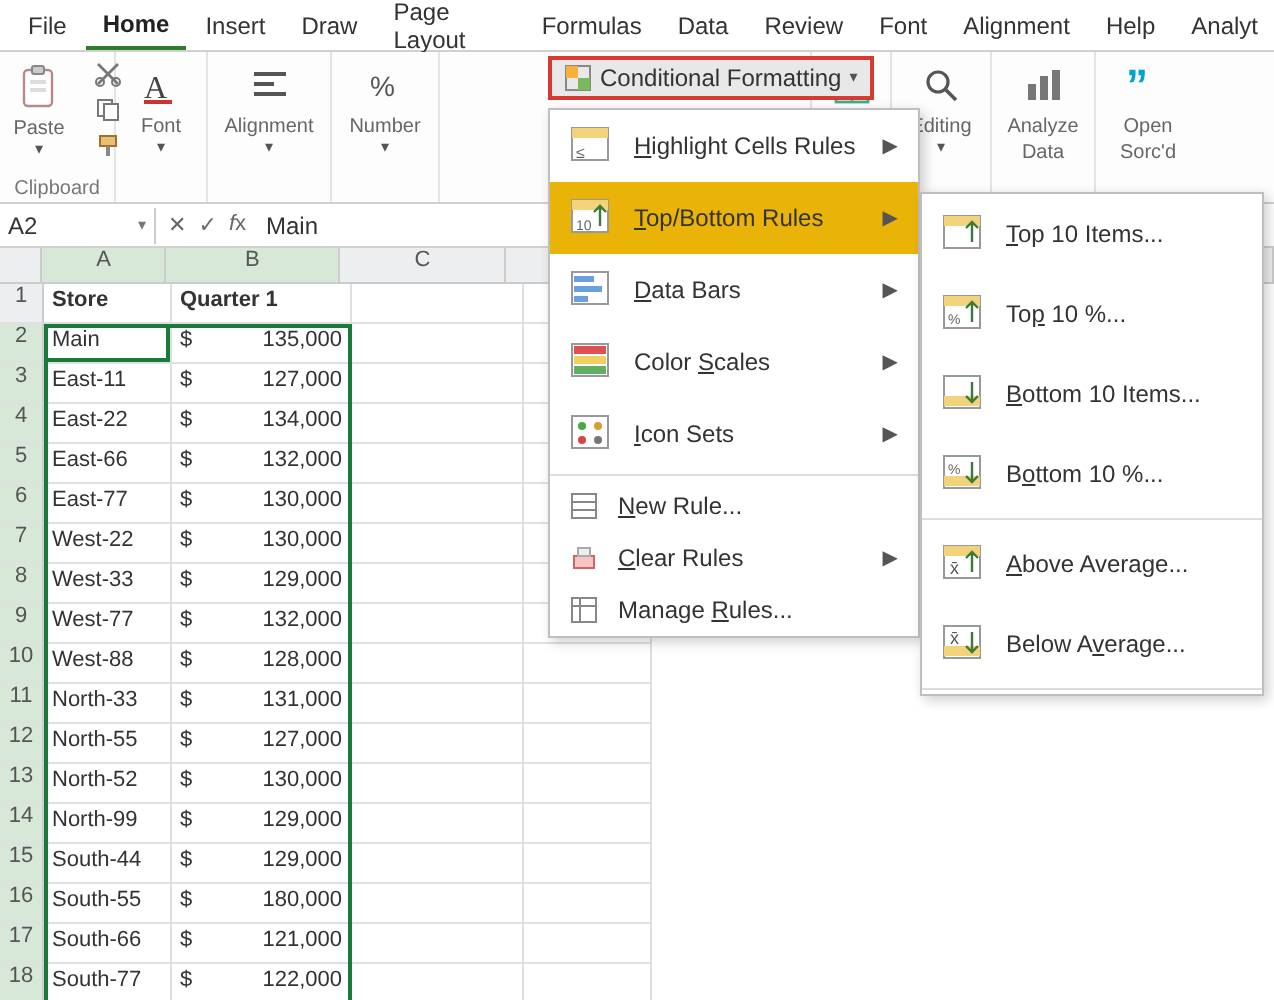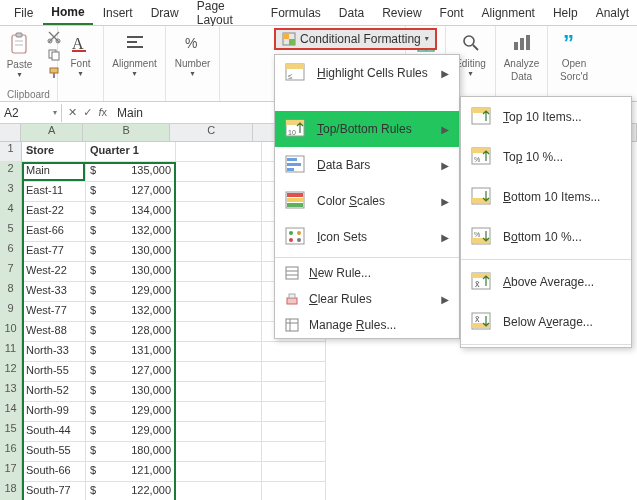--- a/index.html
+++ b/index.html
@@ -60,21 +60,21 @@
   }
   .bigbtn .icon { width:26px; height:26px; display:flex; align-items:center; justify-content:center;}
   .caret { font-size:8px; color:#555; margin-top:-2px;}
   .grey-icon { color:#888; }
   
   .fx-row {
     display:flex; align-items:center; height:22px; border-bottom:1px solid #d0d0d0;
     font-size:12px;
   }
   .namebox {
-    width:62px; border-right:1px solid #ccc; padding:2px 4px; display:flex; align-items:center; justify-content:space-between;
+    width:78px; border-right:1px solid #ccc; padding:2px 4px; display:flex; align-items:center; justify-content:space-between;
   }
   .nbcaret{font-size:8px;color:#777;}
   .fx-btns { display:flex; gap:6px; padding:0 6px; color:#666;}
   .fx-btns span{font-size:11px;}
   .fx-input { padding:2px 4px; color:#333; flex:1;}
   
   .col-headers { display:flex; height:18px; background:#eceef0; border-bottom:1px solid #ccc;}
   .rowhead-spacer{width:22px; border-right:1px solid #ccc; background:#eceef0;}
   .colh{border-right:1px solid #ccc; text-align:center; font-size:11px; color:#555;}
   .grid-body{display:flex;}
@@ -102,21 +102,21 @@
     display:flex; align-items:center; gap:4px;
     font-size:12px;
   }
   .cf-btn .smicon{width:14px;height:14px;}
   .cf-menu{
     position:absolute; top:54px; left:274px; width:186px;
     background:#fff; border:1px solid #bfbfbf; box-shadow:2px 2px 6px rgba(0,0,0,.2);
     z-index:10;
   }
   .cf-item{display:flex;align-items:center;gap:10px;padding:8px 10px; font-size:12px;}
-  .cf-item.hover{background:#22c55e;margin-top:20px;}
+  .cf-item.hover{background:#eab308;}
   .cf-item .arrow{margin-left:auto;color:#555;font-size:10px;}
   .cf-sep{height:1px;background:#ddd;margin:2px 0;}
   .cf-small{padding:6px 10px 6px 34px;font-size:12px;display:flex;align-items:center;gap:8px;}
   .cf-small .arrow{margin-left:auto;font-size:10px;color:#555;}
   .cf-icon{width:22px;height:20px;display:flex;align-items:center;justify-content:center;}
   
   .cf-sub{
     position:absolute; top:96px; left:460px; width:172px;
     background:#fff;border:1px solid #bfbfbf;box-shadow:2px 2px 6px rgba(0,0,0,.2);
     z-index:11;

